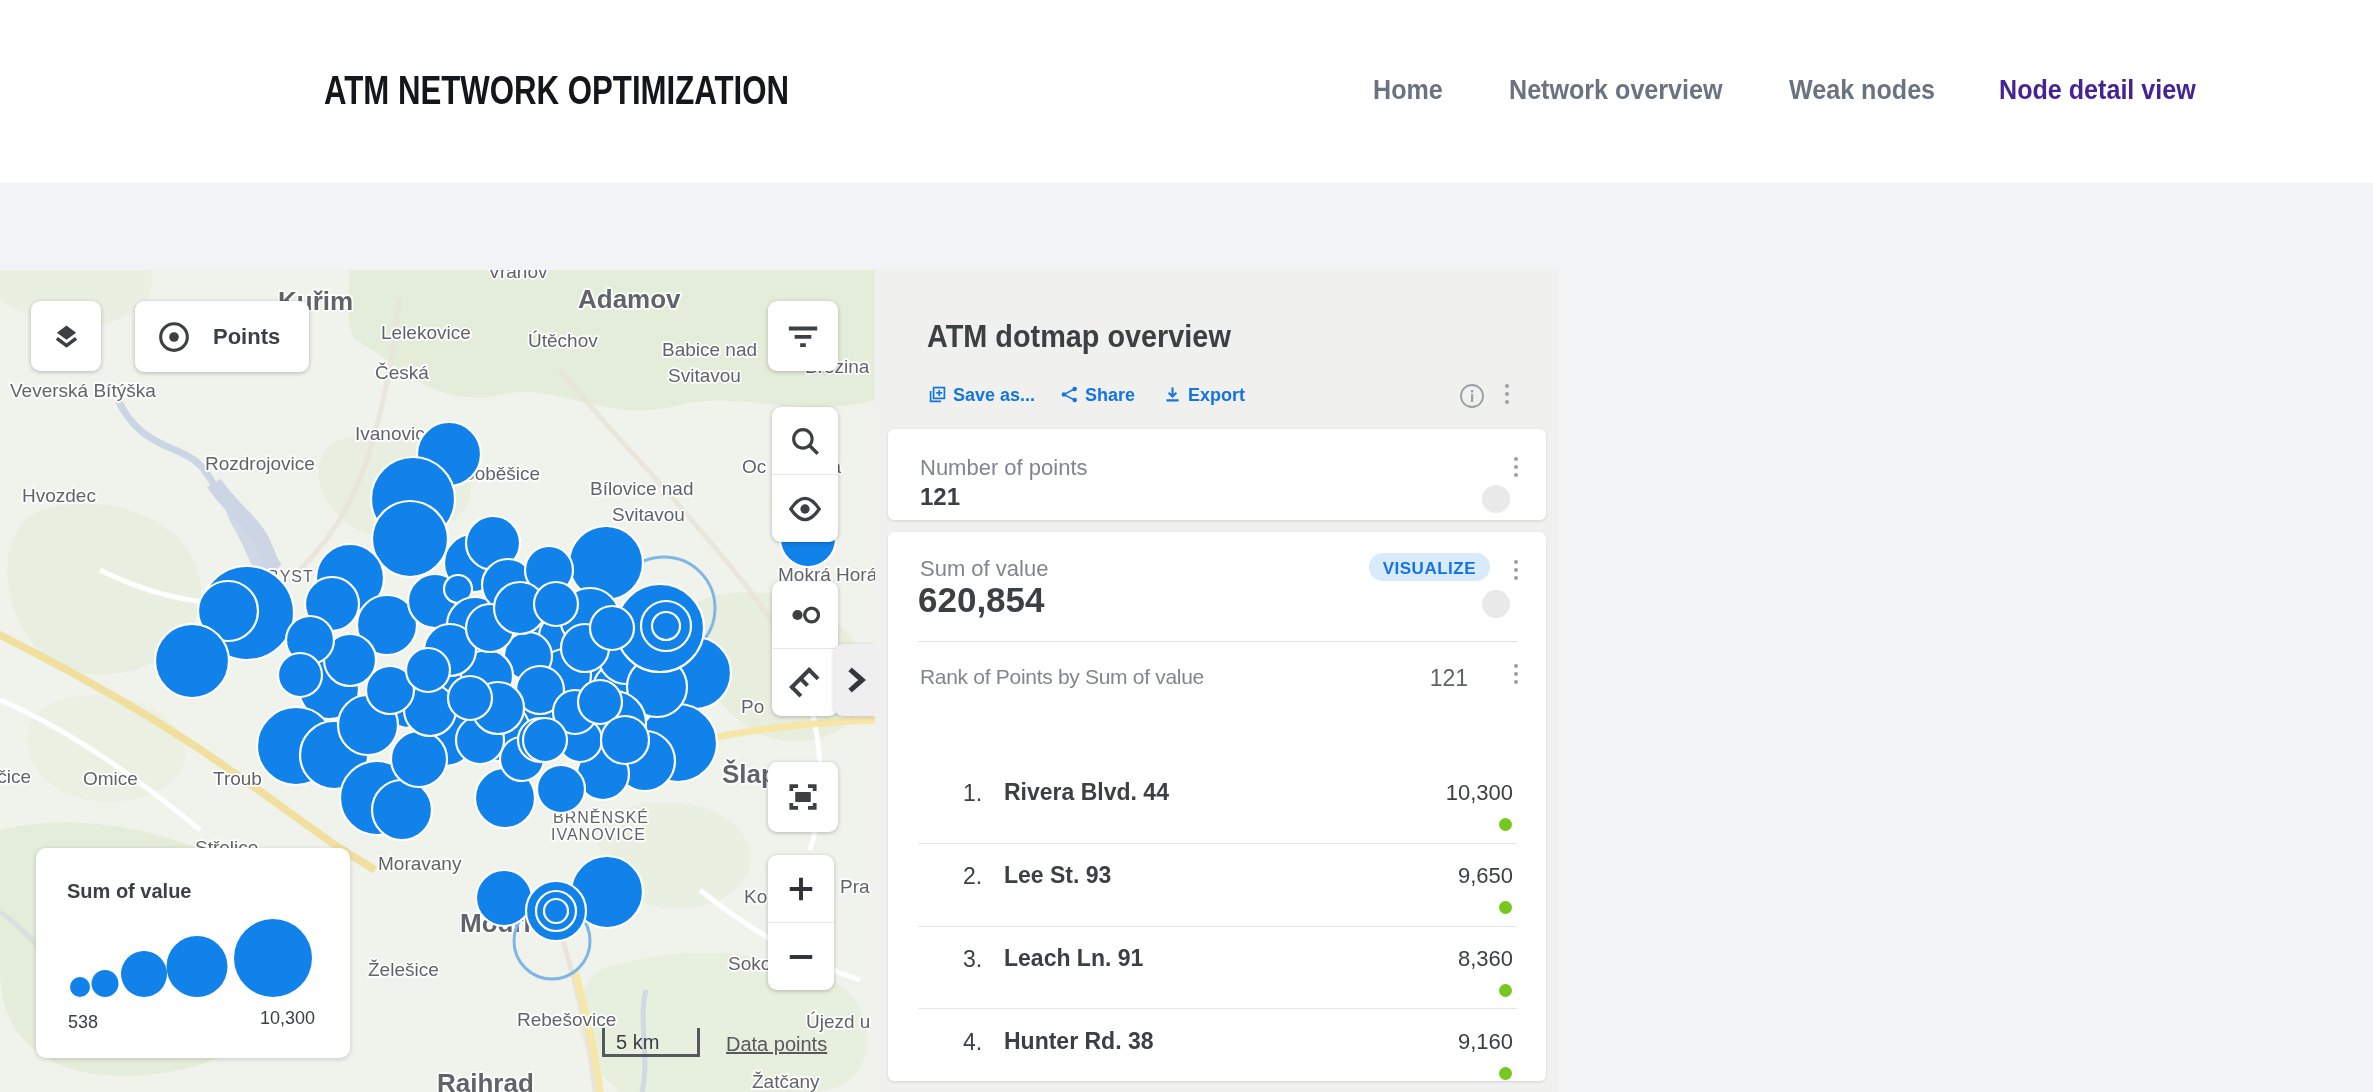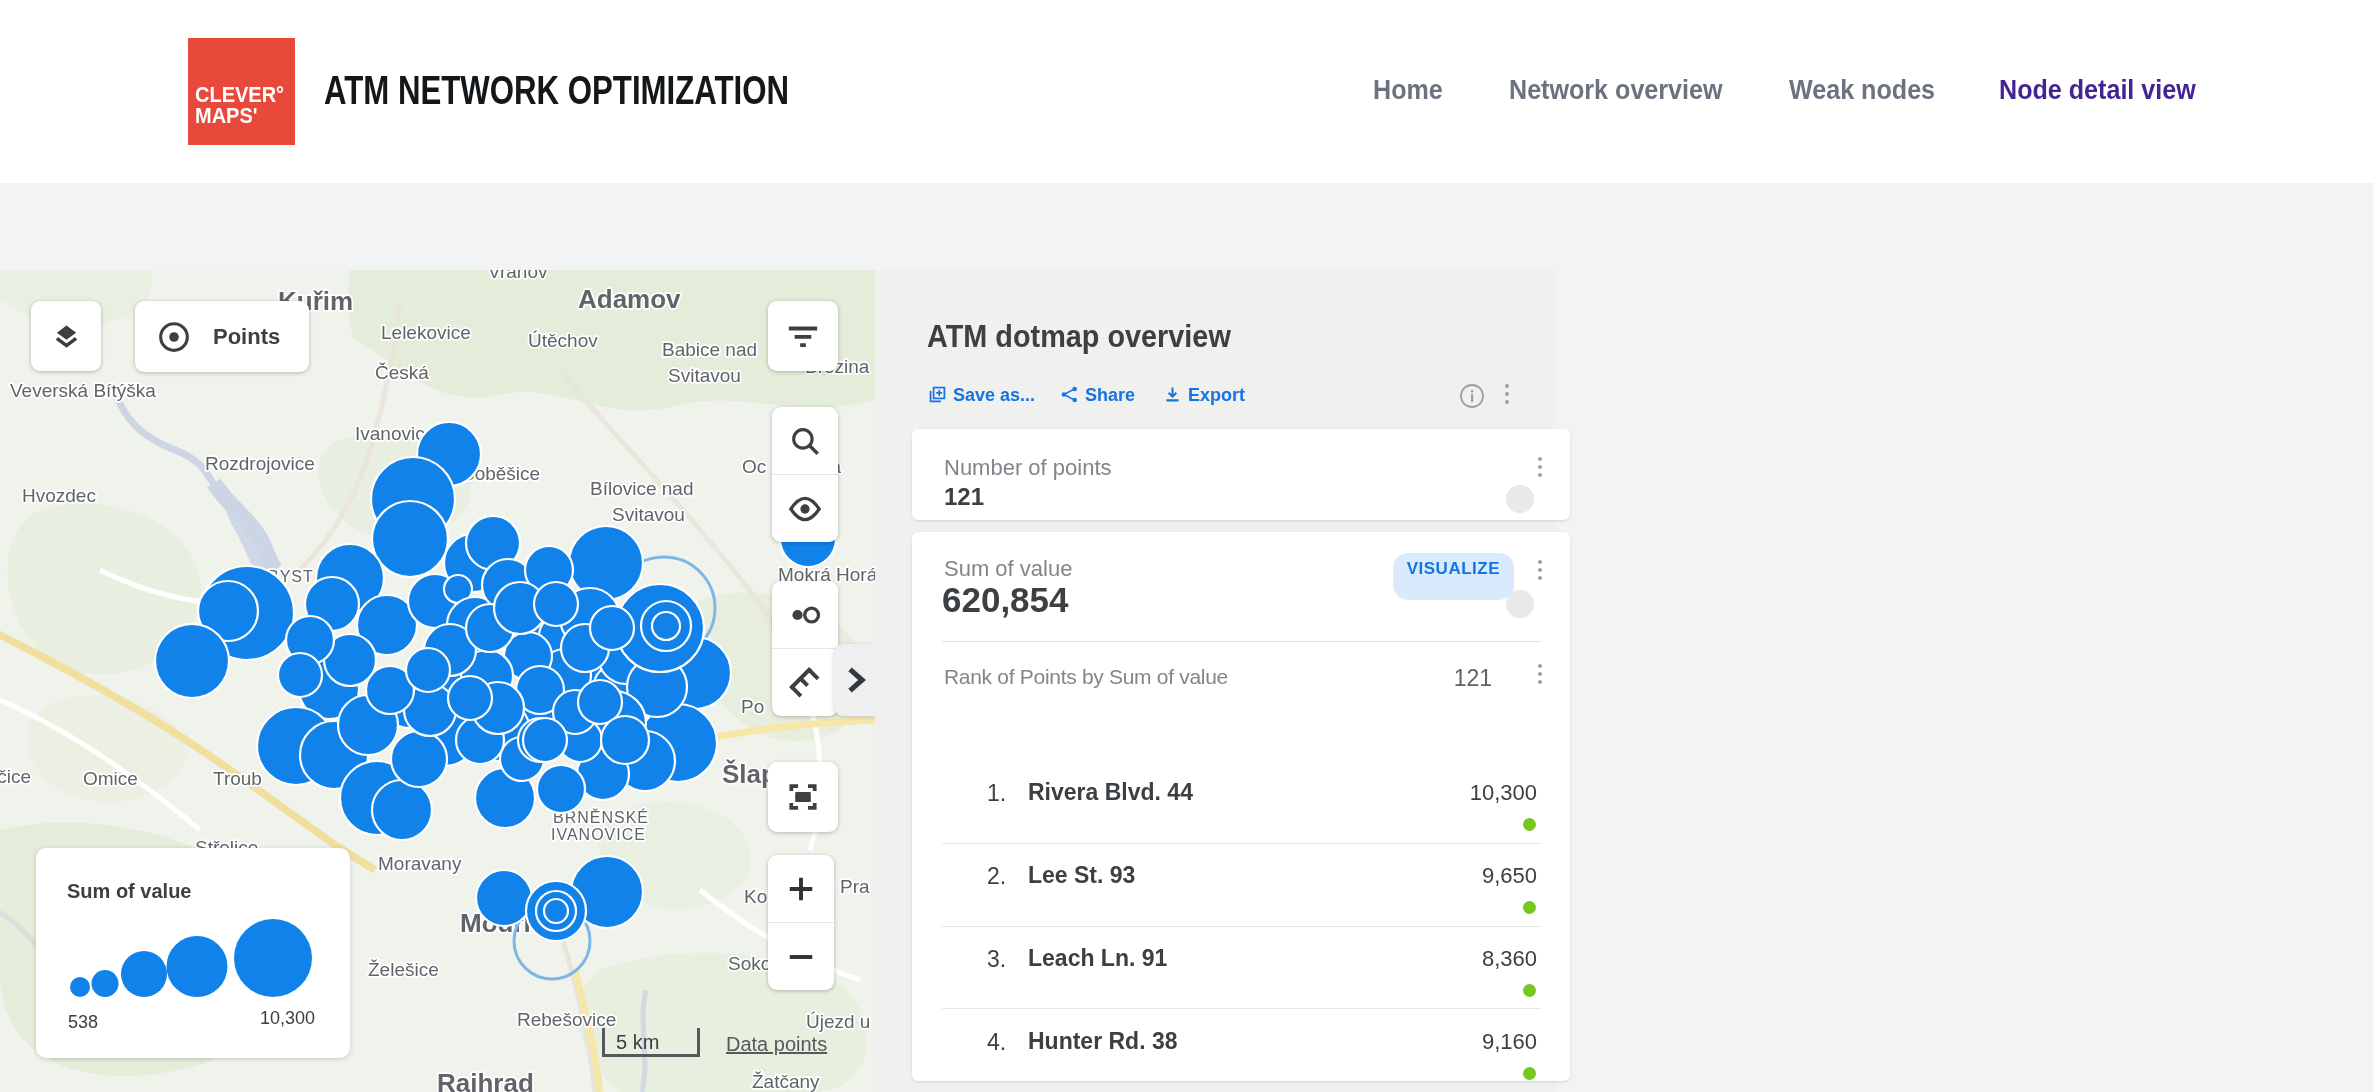--- a/index.html
+++ b/index.html
@@ -11,28 +11,28 @@
 .nav { position:absolute; top:75px; font-size:27px; font-weight:bold; color:#6b7280; transform:scaleX(0.93); transform-origin:left top; white-space:nowrap; }
 #nav1 { left:1373px; }
 #nav2 { left:1509px; }
 #nav3 { left:1789px; }
 #nav4 { left:1999px; color:#462393; }
 #band { position:absolute; left:0; top:183px; width:2373px; height:909px; background:#f2f3f5; }
 #mapwrap { position:absolute; left:0; top:270px; width:875px; height:822px; background:#eef1ea; overflow:hidden; }
 #panel { position:absolute; left:875px; top:270px; width:683px; height:822px; background:#f0f0ef; }
 #ptitle { position:absolute; left:52px; top:49px; font-size:31px; font-weight:bold; color:#3c4043; transform:scaleX(0.93); transform-origin:left top; white-space:nowrap; }
 .plink { position:absolute; top:115px; font-size:18px; font-weight:bold; color:#1475e2; white-space:nowrap; }
-.card { position:absolute; left:13px; width:658px; background:#ffffff; border-radius:6px; box-shadow:0 1px 3px rgba(0,0,0,0.12);margin-left:24px; }
+.card { position:absolute; left:13px; width:658px; background:#ffffff; border-radius:6px; box-shadow:0 1px 3px rgba(0,0,0,0.12); }
 #card1 { top:159px; height:91px; }
 #card2 { top:262px; height:549px; }
 .kebab { position:absolute; width:4px; height:4px; border-radius:50%; background:#9aa0a6; box-shadow:0 8px 0 #9aa0a6, 0 16px 0 #9aa0a6; }
 .toggle { position:absolute; width:28px; height:28px; border-radius:50%; background:#e9e9e9; }
 .clabel { font-size:22px; color:#80868b; }
 .cvalue { font-weight:bold; color:#3c4043; }
-#vischip { position:absolute; right:56px; top:21px; background:#d9eafc; color:#1475e2; font-weight:bold; font-size:17px; letter-spacing:0.5px; padding:6px 14px 21px; border-radius:15px; }
+#vischip { position:absolute; right:56px; top:21px; background:#d9eafc; color:#1475e2; font-weight:bold; font-size:17px; letter-spacing:0.5px; padding:6px 14px 2px; border-radius:15px; }
 #divider1 { position:absolute; left:30px; right:29px; top:109px; height:1px; background:#e0e0e0; }
 #nooption { position:absolute; left:30px; right:36px; top:185px; height:33px; background:#ececec; border-radius:17px; color:#a8a8a8; font-weight:bold; font-size:17px; letter-spacing:1.6px; text-align:center; line-height:34px; }
 .rownum { position:absolute; left:75px; font-size:23px; color:#3c4043; }
 .rowname { position:absolute; left:116px; font-size:23px; font-weight:bold; color:#3c4043; }
 .rowval { position:absolute; right:33px; font-size:22px; color:#3c4043; }
 .rowdot { position:absolute; right:34px; width:13px; height:13px; border-radius:50%; background:#76c81e; }
 .rowdiv { position:absolute; left:30px; right:29px; height:1px; background:#e6e6e6; }
 .mapbtn { position:absolute; width:70px; height:70px; background:#ffffff; border-radius:9px; box-shadow:0 1px 4px rgba(0,0,0,0.25); display:flex; align-items:center; justify-content:center; }
 #layersbtn { left:31px; top:31px; }
 #pointspill { position:absolute; left:135px; top:31px; width:174px; height:71px; background:#ffffff; border-radius:9px; box-shadow:0 1px 4px rgba(0,0,0,0.25); display:flex; align-items:center; padding-left:22px; }
@@ -51,21 +51,20 @@
 #leg538 { position:absolute; left:32px; top:164px; font-size:18px; color:#3c4043; }
 #leg10300 { position:absolute; left:224px; top:160px; font-size:18px; color:#3c4043; }
 #scalebar { position:absolute; left:602px; top:758px; width:98px; height:29px; border-left:3px solid #55595d; border-right:3px solid #55595d; border-bottom:3px solid #55595d; }
 #scalebar span { position:absolute; left:11px; top:3px; font-size:20px; color:#3c4043; }
 #datasources { position:absolute; left:726px; top:763px; font-size:20px; color:#55595d; text-decoration:underline; }
 </style>
 </head>
 <body>
 <div id="band"></div>
 <div id="header">
-  <div id="logo"><span>CLEVER°<br>MAPS'</span></div>
   <div id="apptitle">ATM NETWORK OPTIMIZATION</div>
   <div class="nav" id="nav1">Home</div>
   <div class="nav" id="nav2">Network overview</div>
   <div class="nav" id="nav3">Weak nodes</div>
   <div class="nav" id="nav4">Node detail view</div>
 </div>
 <div id="mapwrap">
 <svg id="mapsvg" width="875" height="822" viewBox="0 0 875 822">
   <rect x="0" y="0" width="875" height="822" fill="#f0f2ec"></rect>
   <g fill="#e4edd9">

